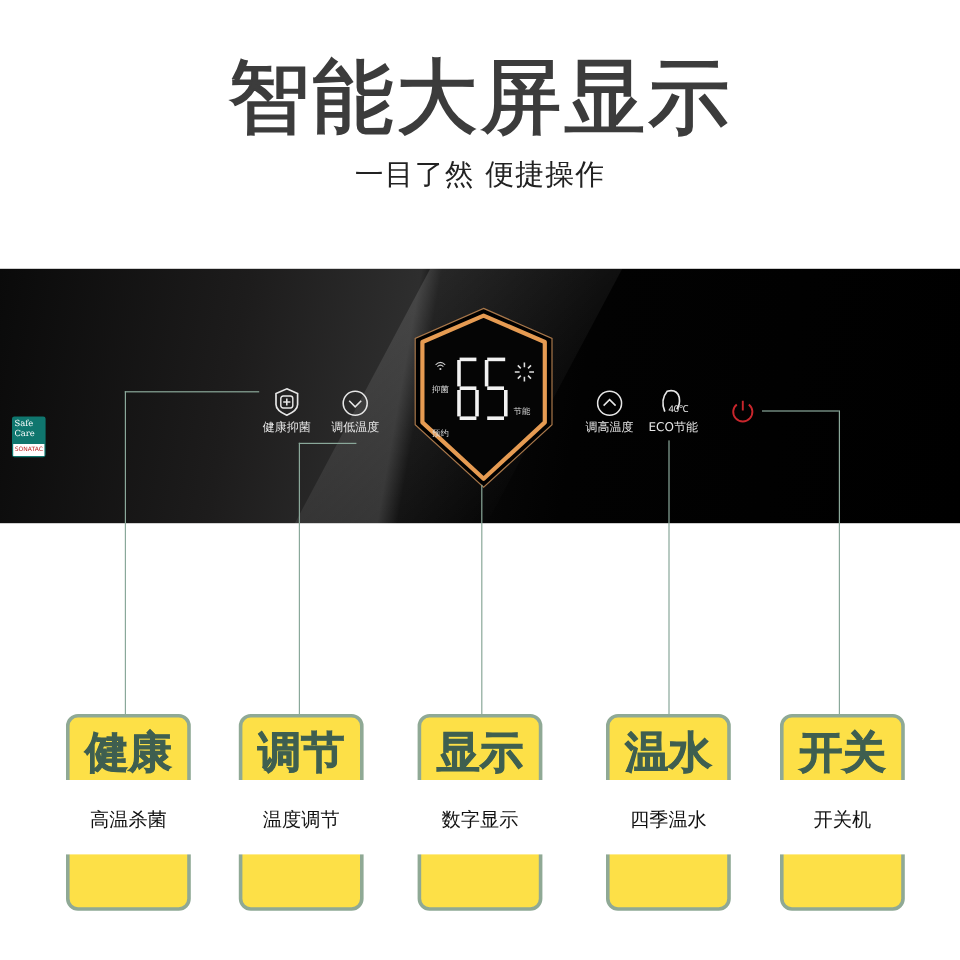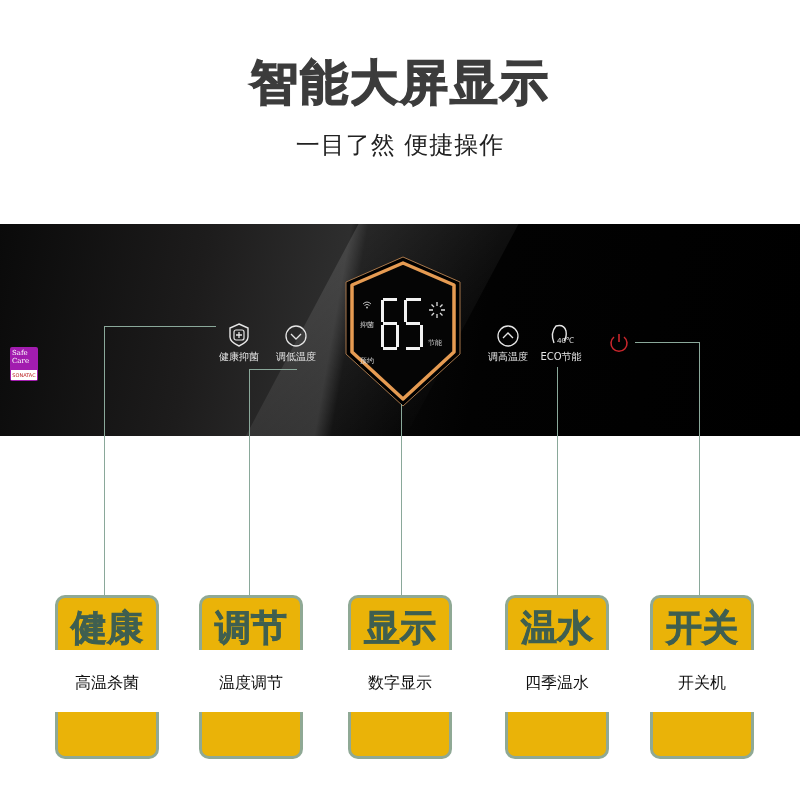--- a/index.html
+++ b/index.html
@@ -1,58 +1,58 @@
 <!DOCTYPE html>
 <html><head>
 <meta charset="utf-8">
 <style>
   * { box-sizing: border-box; margin: 0; padding: 0; }
   html, body { width: 800px; height: 800px; background: #fff; overflow: hidden; }
   body { position: relative; font-family: "DejaVu Sans", "Liberation Sans", sans-serif; }
 
   .title {
     position: absolute; left: 0; top: 40px; width: 800px; text-align: center;
-    font-size: 48px; font-weight: 700; color: #3c3c3c; letter-spacing: 2px; line-height: 84px;
+    font-size: 68px; font-weight: 400; color: #3c3c3c; letter-spacing: 2px; line-height: 84px;
     -webkit-text-stroke: 1.5px #3c3c3c;
   }
   .subtitle {
     position: absolute; left: 0; top: 128px; width: 800px; text-align: center;
     font-size: 24px; color: #222; line-height: 34px; letter-spacing: 1px;
   }
 
   .panel {
     position: absolute; left: 0; top: 224px; width: 800px; height: 212px;
     background: linear-gradient(100deg, #0a0a0a 0%, #1d1c1c 25%, #2e2e2e 42%, #0b0b0b 44%, #020202 60%, #000 100%);
     overflow: hidden;
   }
   .panel .sheen {
     position: absolute; left: 300px; top: -10px; width: 160px; height: 240px;
     background: linear-gradient(120deg, rgba(255,255,255,0.12), rgba(255,255,255,0));
     transform: skewX(-28deg);
   }
 
   .badge {
     position: absolute; left: 10px; top: 347px; width: 28px; height: 34px;
-    background: #a21caf; border-radius: 2px; overflow: hidden;
+    background: #0f766e; border-radius: 2px; overflow: hidden;
   }
   .badge .bt { color: #fff; font-size: 7px; line-height: 8px; padding: 2px 0 0 2px; font-family: "DejaVu Serif", serif; }
   .badge .bb { position: absolute; left: 1px; right: 1px; bottom: 1px; height: 10px; background: #fff; color: #b22; font-size: 5px; text-align: center; line-height: 10px; }
 
   .ctrl { position: absolute; text-align: center; color: #e6e6e6; font-size: 10px; line-height: 12px; }
   .ctrl .ico { display: block; margin: 0 auto 4px auto; }
 
   .hex { position: absolute; left: 340px; top: 254px; width: 126px; height: 156px; }
   .seg { position: absolute; left: 380px; top: 297px; }
   .lcd-lbl { position: absolute; color: #ddd; font-size: 7px; text-align: center; }
 
   .line { position: absolute; background: #8aa89a; }
 
   .card {
     position: absolute; top: 595px; width: 104px; height: 164px;
-    border: 3px solid #8fa995; border-radius: 10px; background: #eab308;
+    border: 3px solid #8fa995; border-radius: 10px; background: #fde047;
   }
   .card .gap {
     position: absolute; left: -4px; right: -4px; top: 52px; height: 62px; background: #fff;
   }
   .card .head {
     position: absolute; left: 0; right: 0; top: 8px; text-align: center;
     font-size: 36px; font-weight: 900; color: #3f5f50; line-height: 44px; -webkit-text-stroke: 0.8px #3f5f50;
   }
   .card .sub {
     position: absolute; left: -20px; right: -20px; top: 70px; text-align: center;

